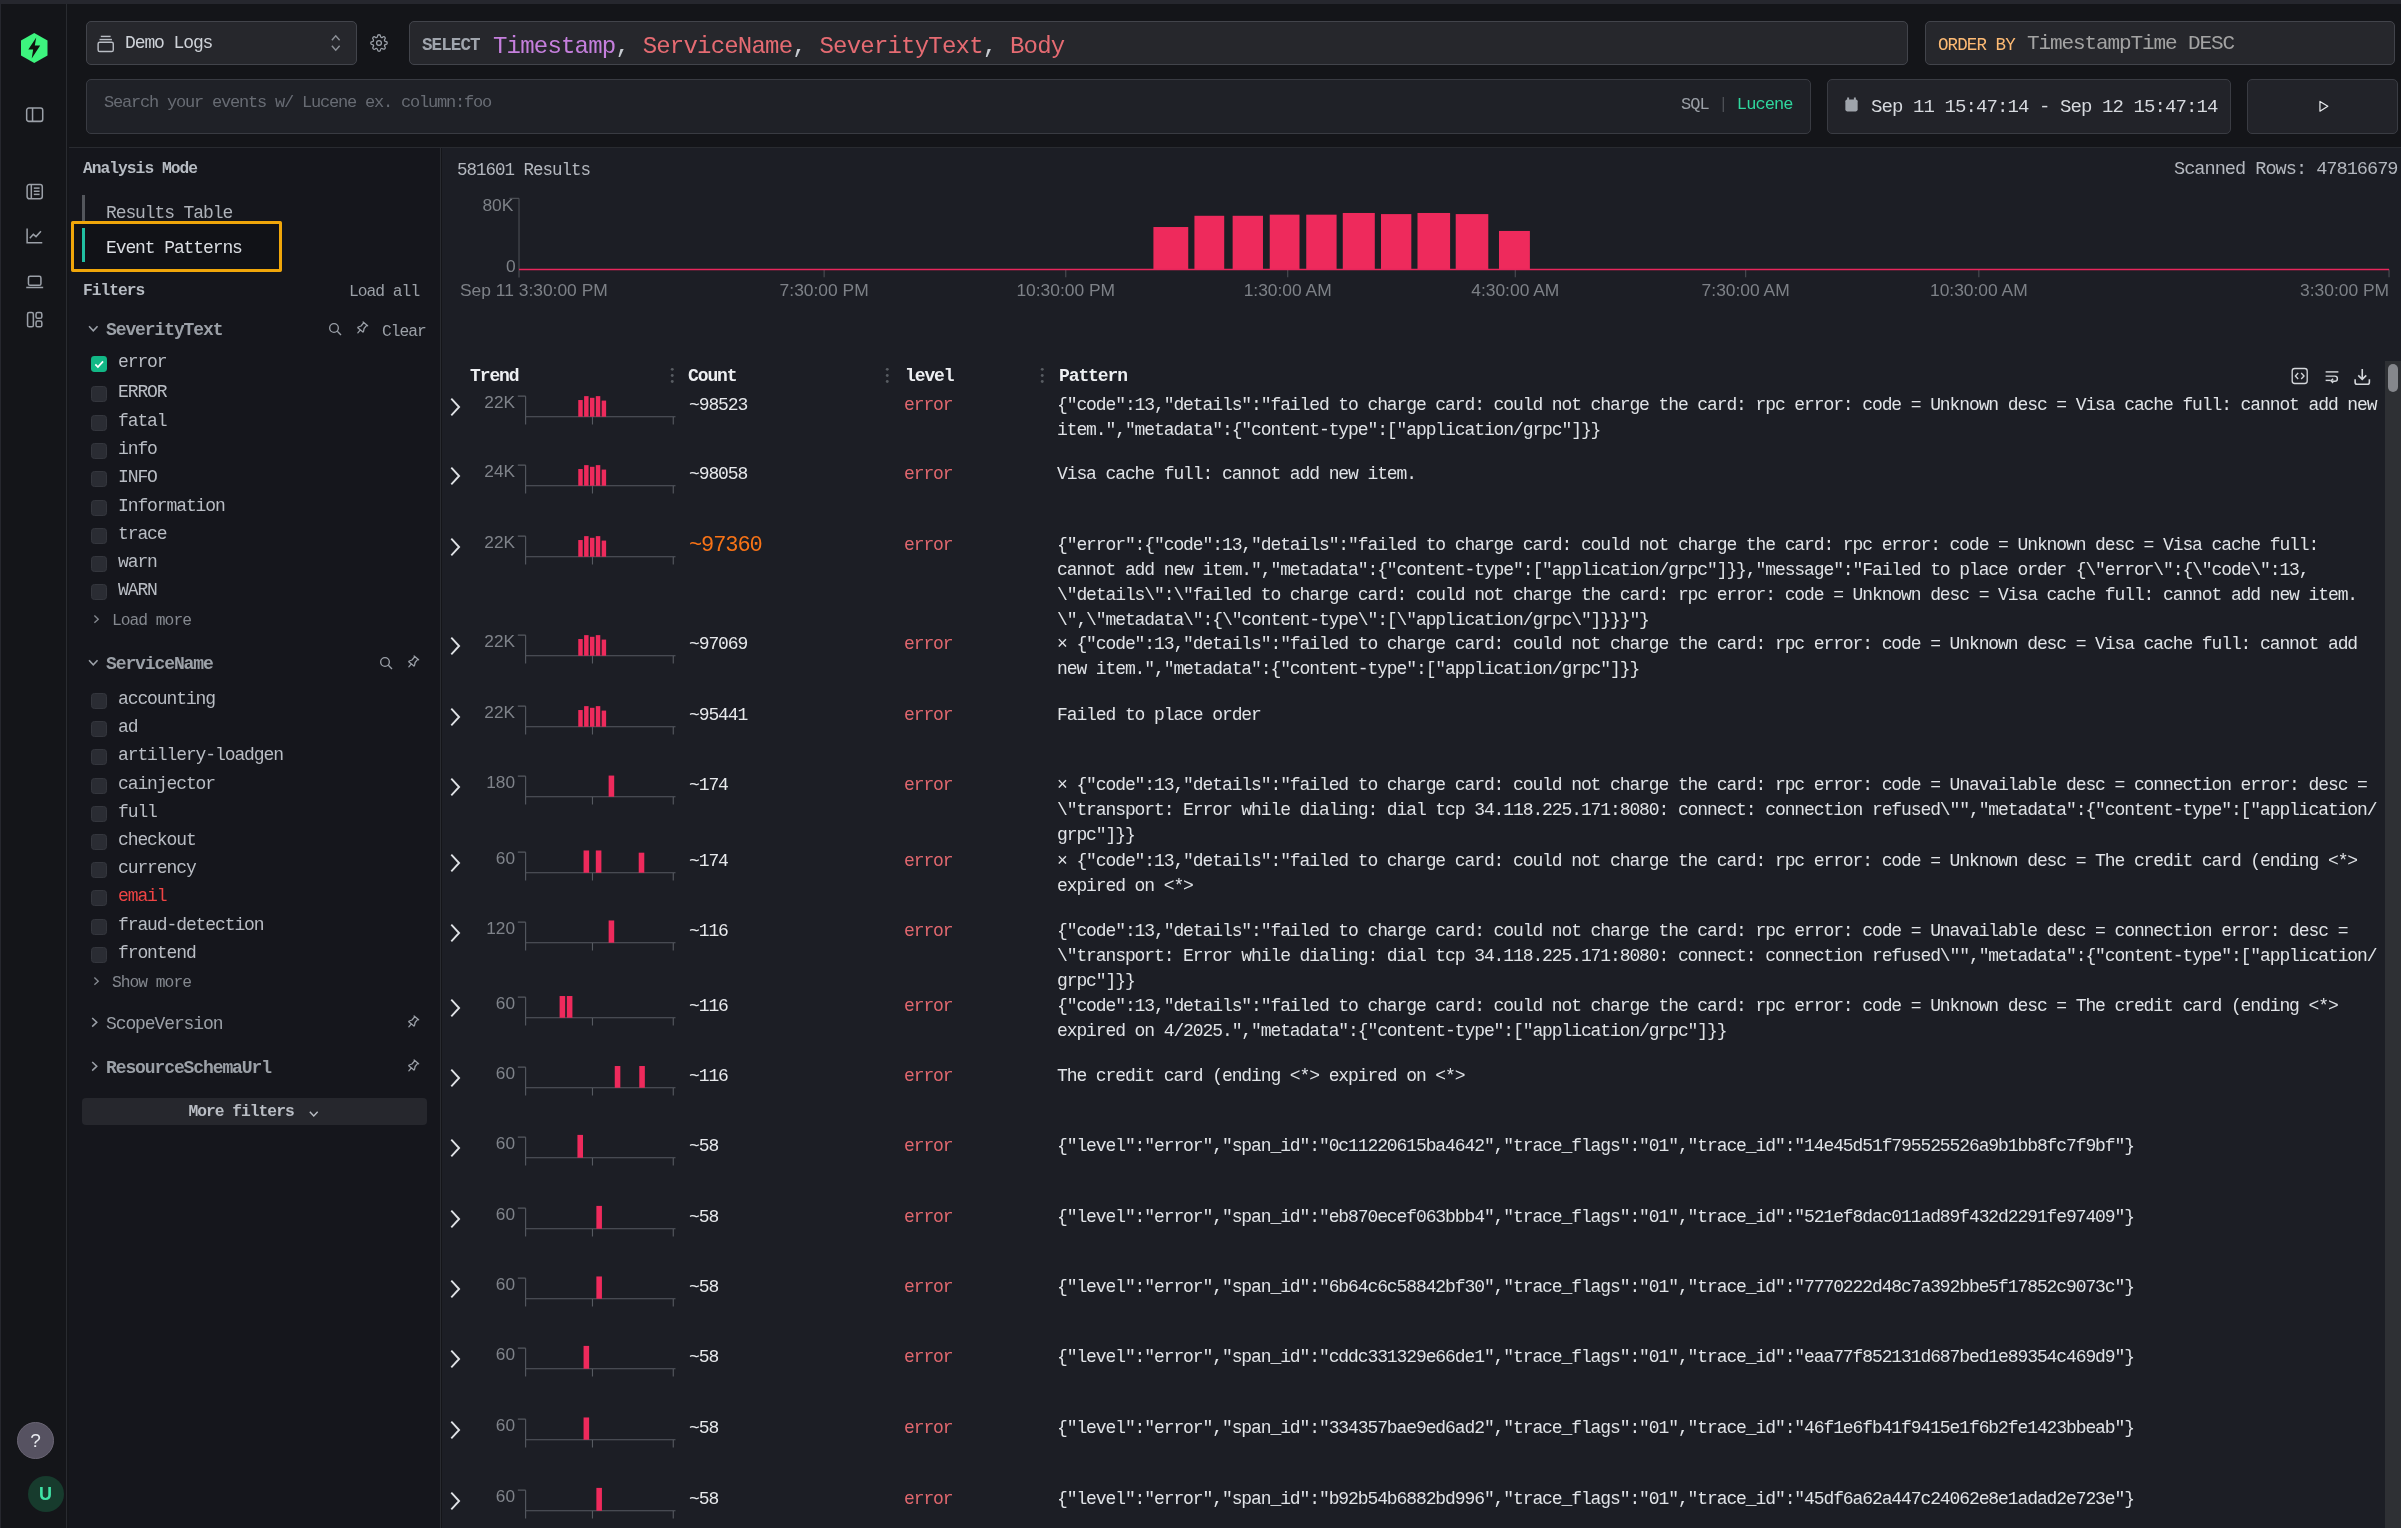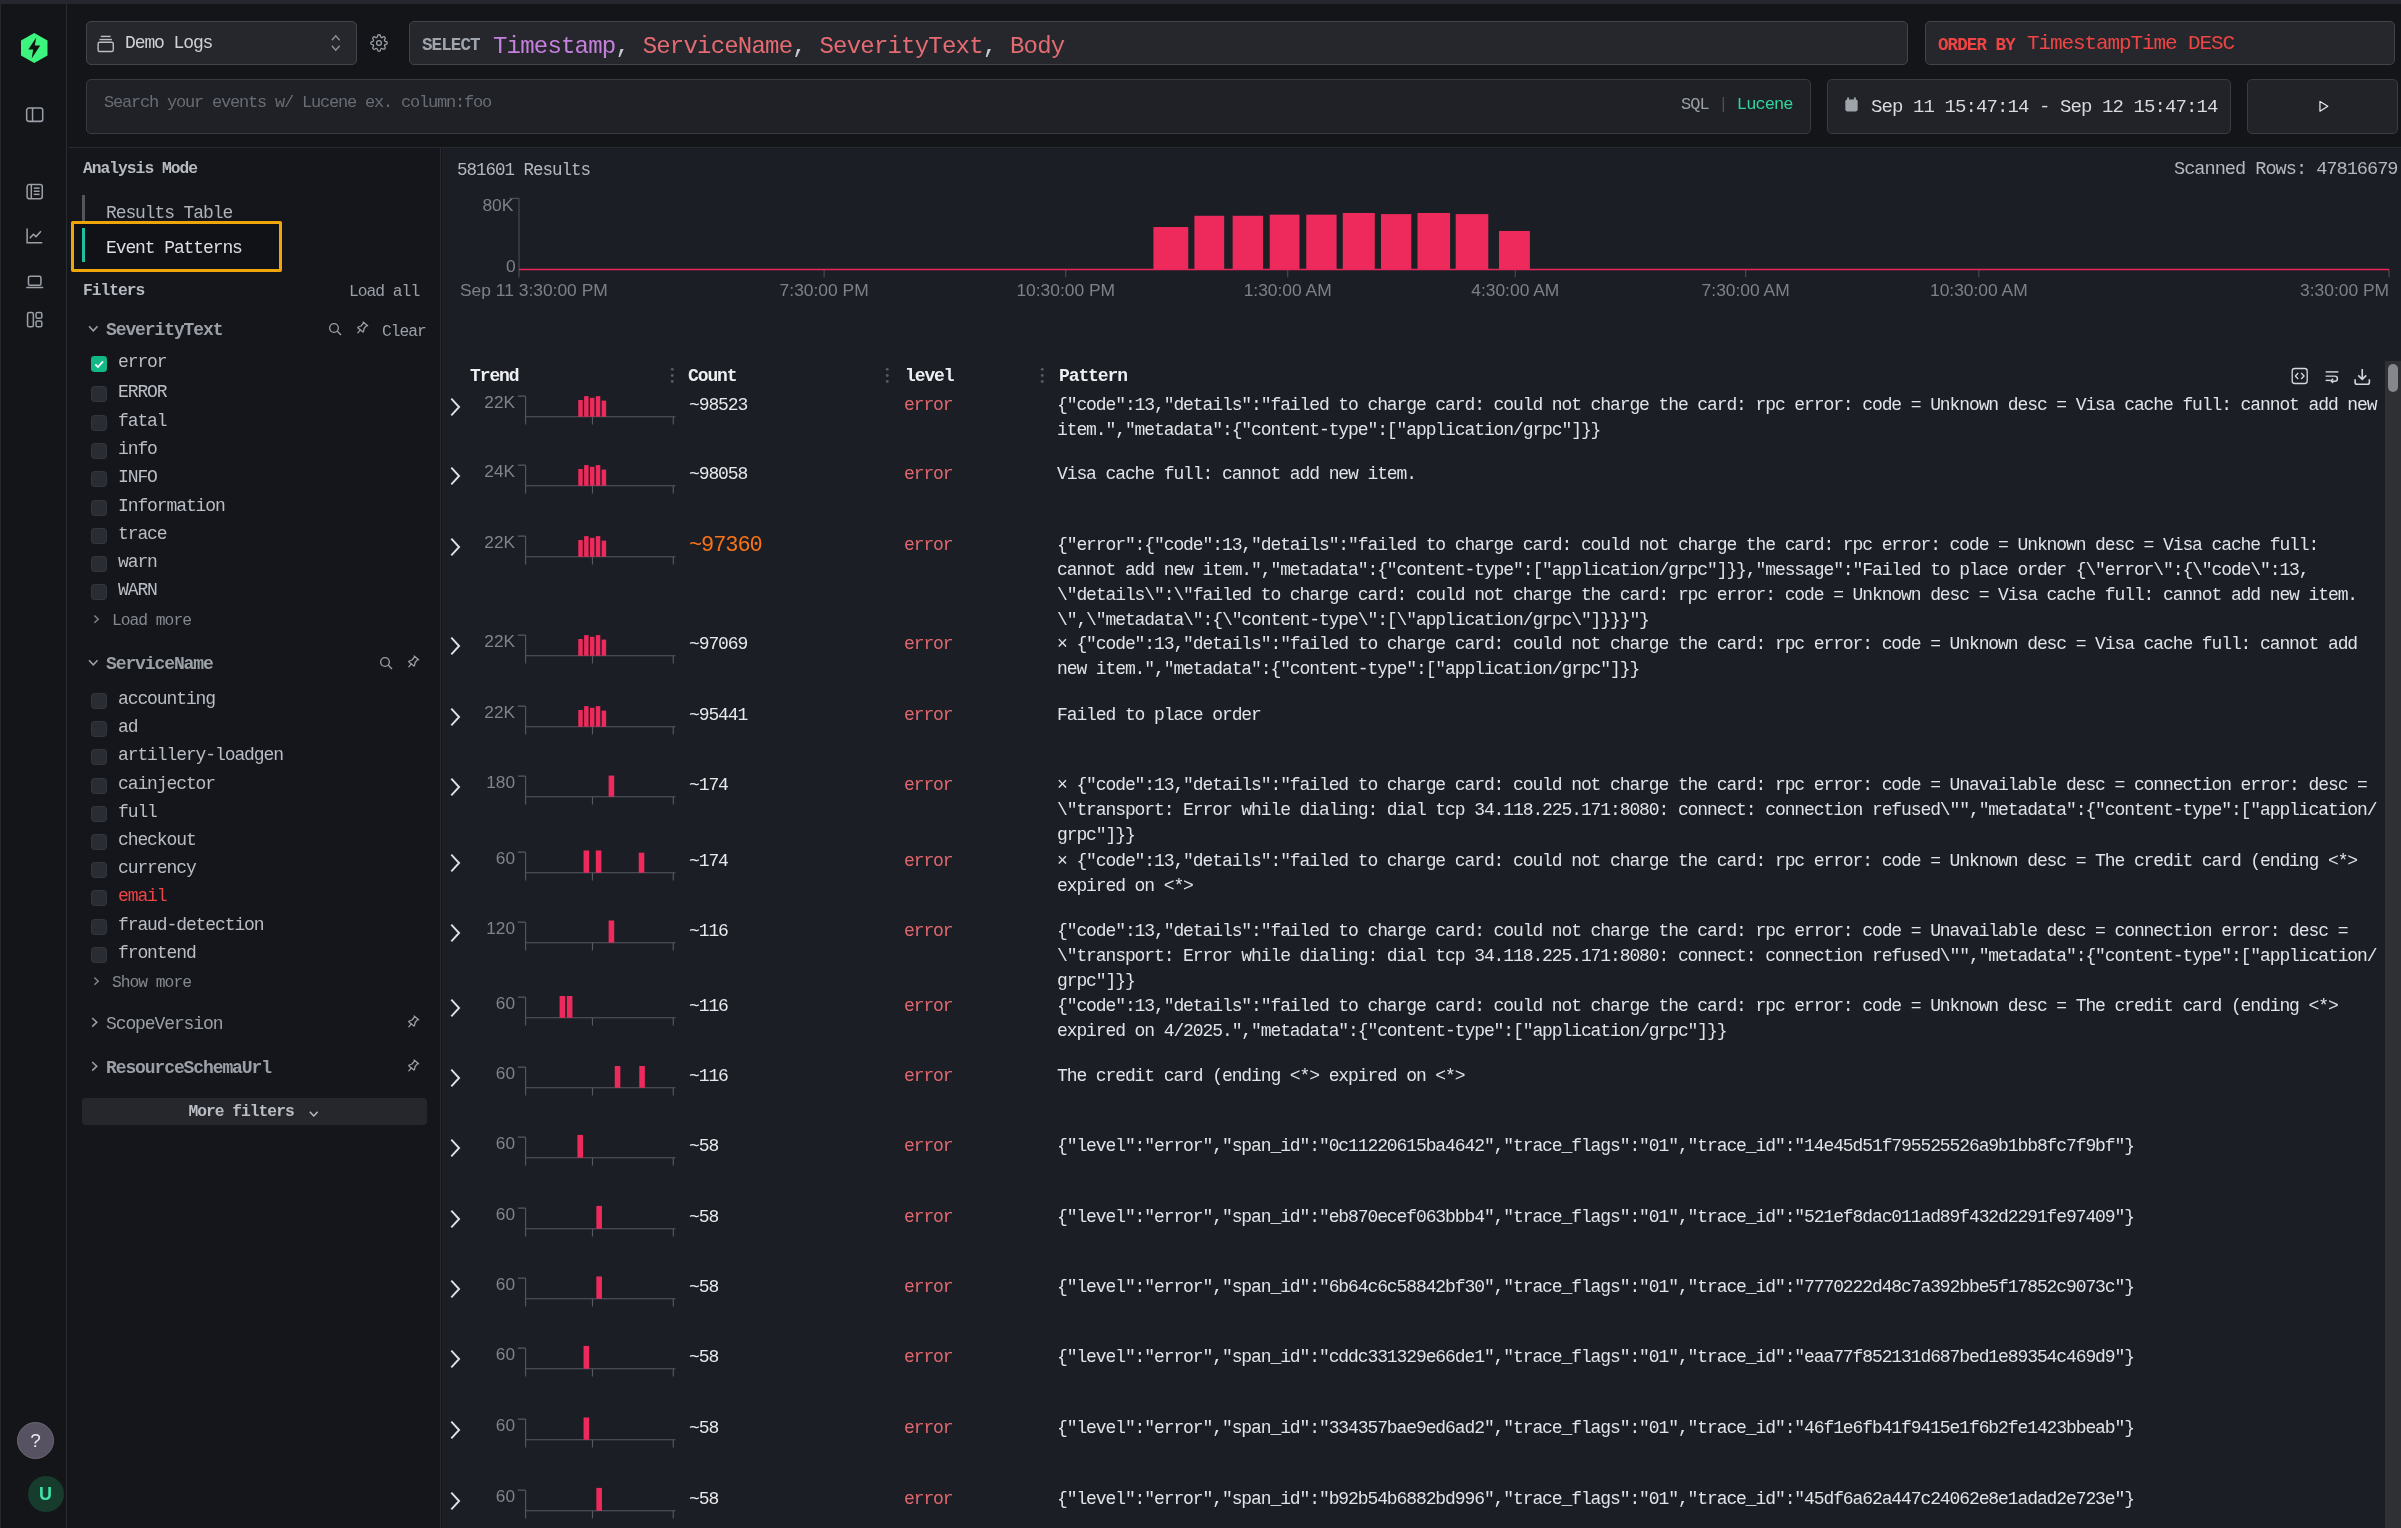--- a/index.html
+++ b/index.html
@@ -71,22 +71,22 @@
 <svg class="abs" style="left:370px;top:34px" width="18" height="18" viewBox="0 0 24 24" fill="none" stroke="#9ba0a8" stroke-width="1.7">
   <circle cx="12" cy="12" r="3.2"></circle>
   <path d="M19.4 15a1.65 1.65 0 0 0 .33 1.82l.06.06a2 2 0 1 1-2.83 2.83l-.06-.06a1.65 1.65 0 0 0-1.82-.33 1.65 1.65 0 0 0-1 1.51V21a2 2 0 1 1-4 0v-.09A1.65 1.65 0 0 0 9 19.4a1.65 1.65 0 0 0-1.82.33l-.06.06a2 2 0 1 1-2.83-2.83l.06-.06a1.65 1.65 0 0 0 .33-1.82 1.65 1.65 0 0 0-1.51-1H3a2 2 0 1 1 0-4h.09A1.65 1.65 0 0 0 4.6 9a1.65 1.65 0 0 0-.33-1.82l-.06-.06a2 2 0 1 1 2.83-2.83l.06.06a1.65 1.65 0 0 0 1.82.33H9a1.65 1.65 0 0 0 1-1.51V3a2 2 0 1 1 4 0v.09a1.65 1.65 0 0 0 1 1.51 1.65 1.65 0 0 0 1.82-.33l.06-.06a2 2 0 1 1 2.83 2.83l-.06.06a1.65 1.65 0 0 0-.33 1.82V9a1.65 1.65 0 0 0 1.51 1H21a2 2 0 1 1 0 4h-.09a1.65 1.65 0 0 0-1.51 1z"></path>
 </svg>
 
 <div class="abs box" style="left:409px;top:21.4px;width:1499px;height:44px;"></div>
 <div class="abs" style="left:422px;top:35px;font-size:17.5px;font-weight:bold;color:#a0a5ad;letter-spacing:-0.9px">SELECT</div>
 <div class="abs" style="left:493px;top:33px;font-size:24px;letter-spacing:-0.8px;color:#c8ccd2"><span style="color:#c57fdd">Timestamp</span>, <span style="color:#e56b72">ServiceName</span>, <span style="color:#e56b72">SeverityText</span>, <span style="color:#e56b72">Body</span></div>
 
 <div class="abs box" style="left:1925px;top:21.4px;width:470px;height:44px;"></div>
-<div class="abs" style="left:1938px;top:35px;font-size:17.5px;font-weight:bold;color:#ef4444;letter-spacing:-0.9px">ORDER BY</div>
-<div class="abs" style="left:2027px;top:32px;font-size:21px;letter-spacing:-1.1px;color:#ef4444">TimestampTime DESC</div>
+<div class="abs" style="left:1938px;top:35px;font-size:17.5px;font-weight:normal;color:#fdba74;letter-spacing:-0.9px">ORDER BY</div>
+<div class="abs" style="left:2027px;top:32px;font-size:21px;letter-spacing:-1.1px;color:#a3a3a3">TimestampTime DESC</div>
 
 <div class="abs" style="left:86px;top:79px;width:1725px;height:55px;background:#1f2127;border:1.1px solid #393b42;border-radius:5px"></div>
 <div class="abs" style="left:104px;top:93px;font-size:17px;letter-spacing:-1.2px;color:#686c74">Search your events w/ Lucene ex. column:foo</div>
 <div class="abs" style="left:1681px;top:95px;font-size:17px;letter-spacing:-0.9px;color:#9ba0a7">SQL <span style="color:#4c4f55">|</span> <span style="color:#2fd79e">Lucene</span></div>
 
 <div class="abs" style="left:1827px;top:79px;width:404px;height:55px;background:#222329;border:1.1px solid #3a3c43;border-radius:5px"></div>
 <svg class="abs" style="left:1842px;top:96px" width="19" height="18" viewBox="0 0 24 24" fill="#9fa4ab">
   <path d="M7.5 2 v3.5 M16.5 2 v3.5" stroke="#9fa4ab" stroke-width="2.6"></path>
   <rect x="3.8" y="4.5" width="16.4" height="16" rx="2.4"></rect>
 </svg>

